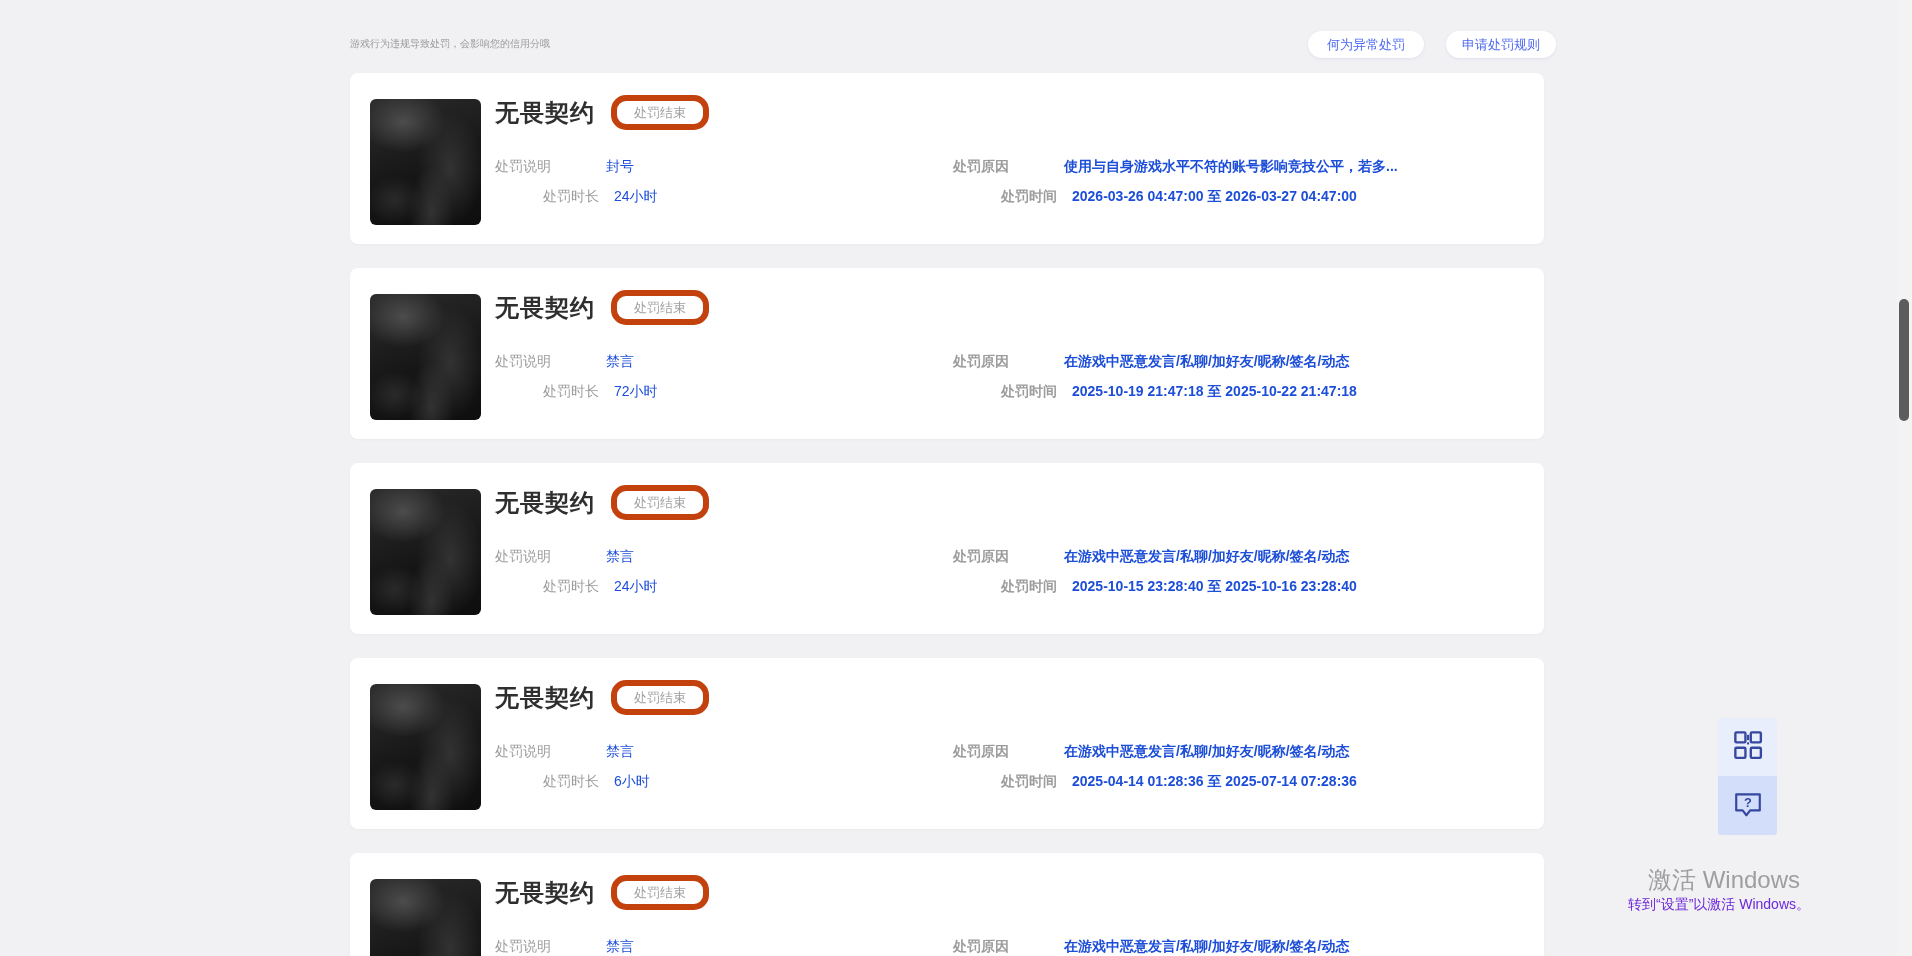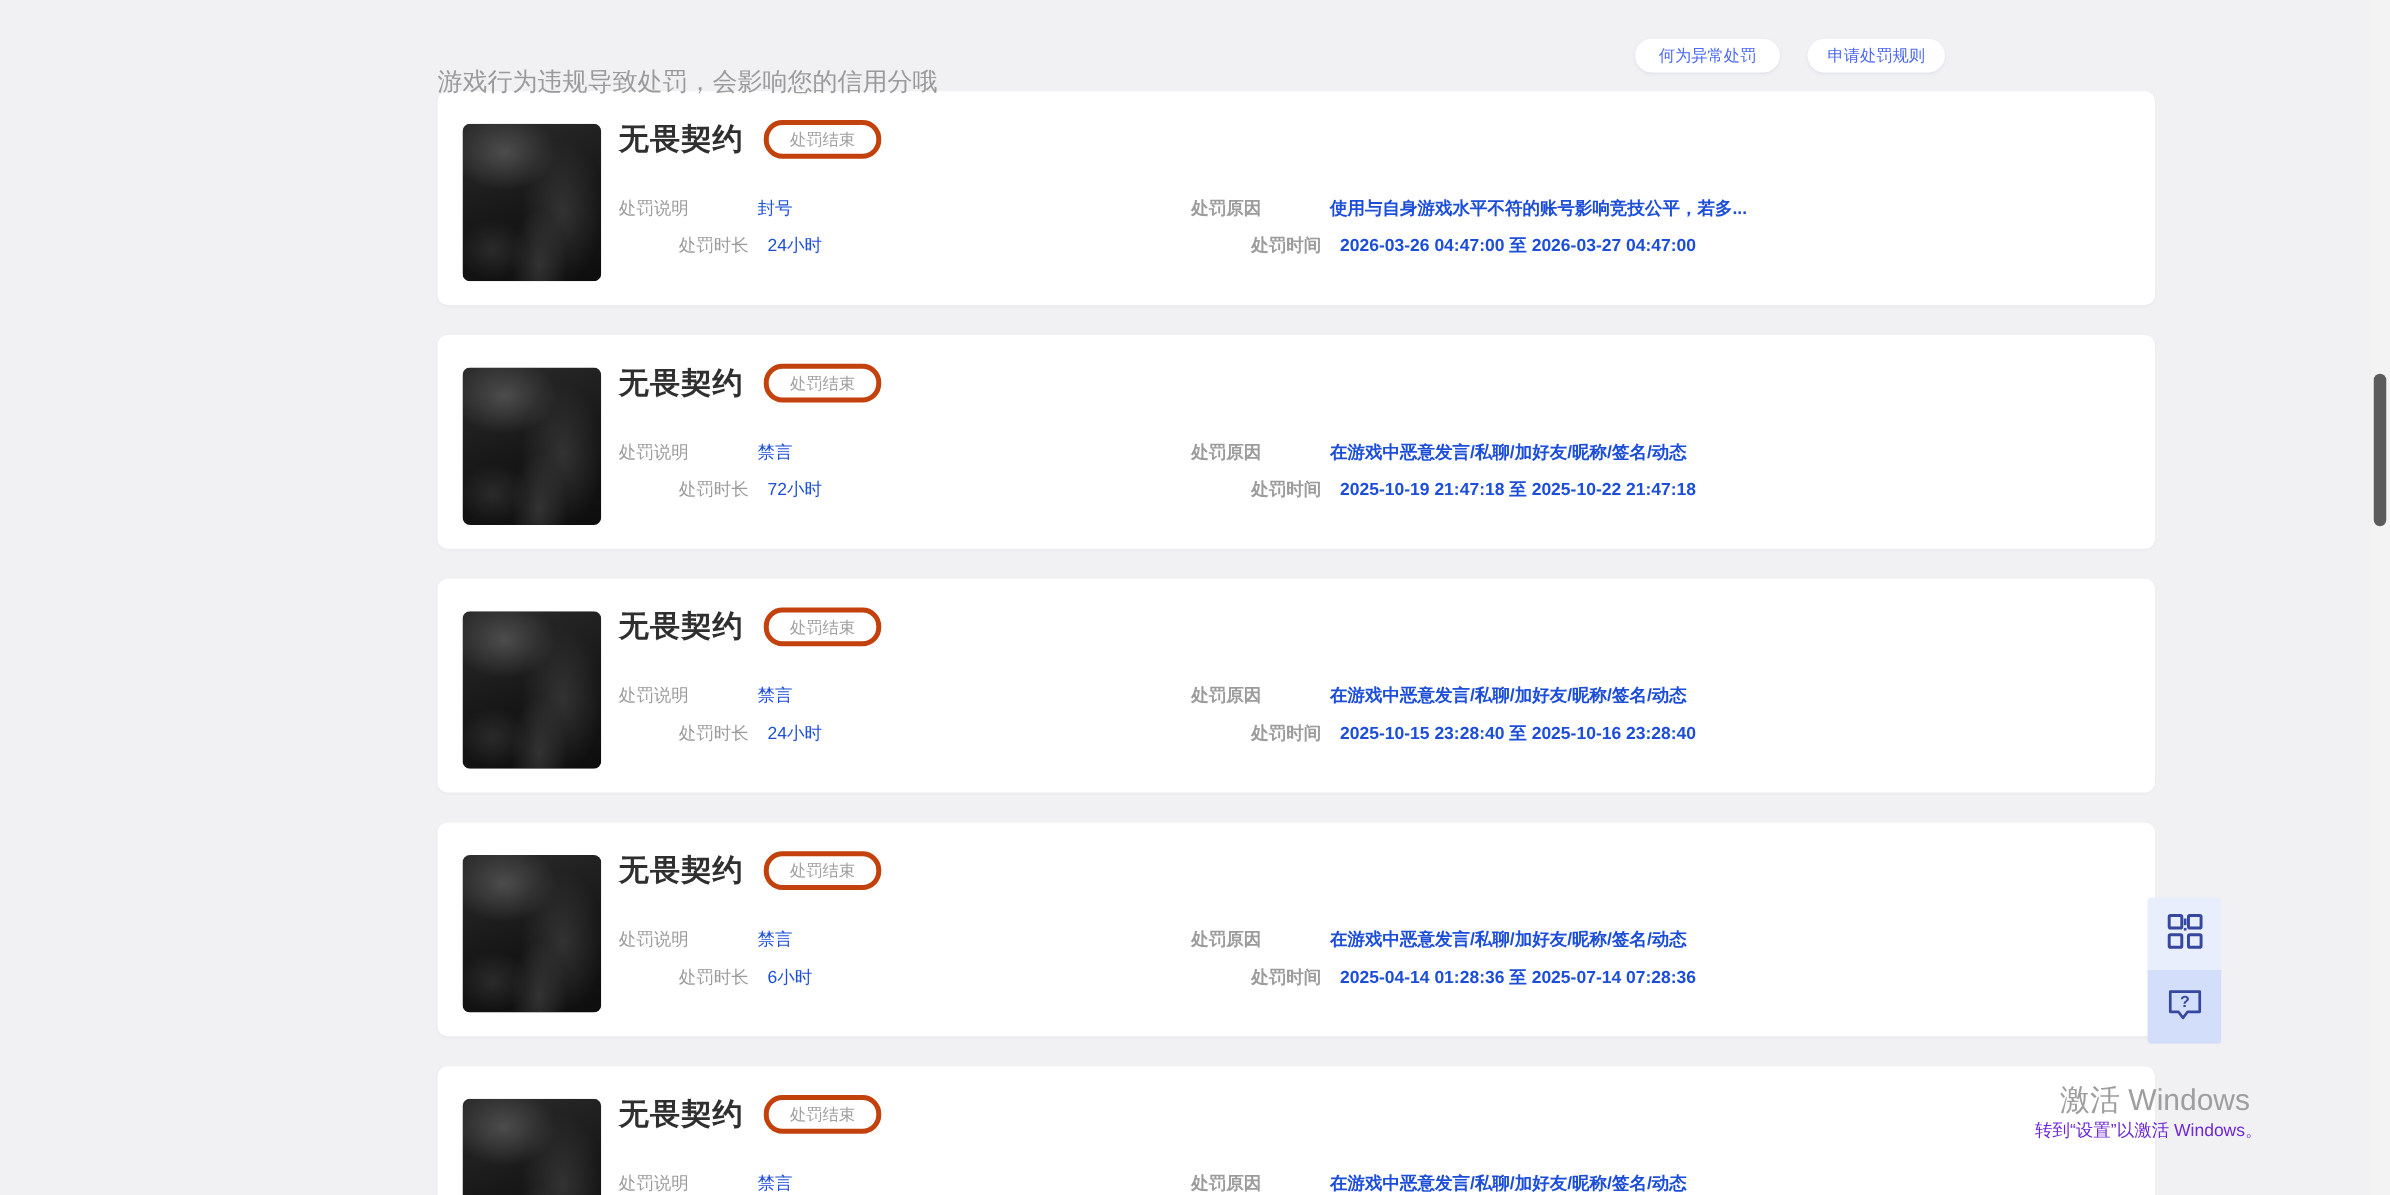--- a/index.html
+++ b/index.html
@@ -13,41 +13,41 @@
           box-shadow:inset 0 0 0 1px rgba(255,255,255,.6),inset -4px -6px 10px rgba(150,140,160,.35);}
   .uname{position:absolute;left:564px;top:15px;font-size:14px;font-weight:bold;color:#ffffff;}
   .uacct{position:absolute;left:600px;top:16px;font-size:13px;color:#b0aaf8;}
   .score{position:absolute;left:672px;top:7px;font-size:27px;font-weight:bold;color:#ffffff;letter-spacing:1px;}
   .scoreunit{position:absolute;left:746px;top:17px;font-size:13px;color:#ffffff;}
   .nav-item{position:absolute;top:15px;font-size:15px;font-weight:bold;color:#ffffff;cursor:pointer;white-space:nowrap;}
   .nav-1{left:922px;}  .nav-2{left:1066px;}  .nav-3{left:1212px;color:#39dcf6;}
   .tab-underline{position:absolute;left:1211px;top:43px;width:70px;height:3px;background:#39dcf6;}
 
   
-  .subtitle{position:absolute;left:350px;top:52px;font-size:20px;color:#9a9a9a;z-index:5;}
+  .subtitle{position:absolute;left:350px;top:37px;font-size:10px;color:#9a9a9a;z-index:5;}
   .pill-btn{position:absolute;top:31px;height:27px;border-radius:14px;background:#ffffff;border:none;
             color:#4d68f2;font-size:13px;font-family:"Liberation Sans",sans-serif;z-index:5;
             display:flex;align-items:center;justify-content:center;cursor:pointer;
             box-shadow:0 1px 3px rgba(60,70,180,.10);}
   .btn-a{left:1308px;width:116px;}  .btn-b{left:1446px;width:110px;}
 
   
   .card-list{position:absolute;left:350px;top:73px;width:1198px;display:flex;flex-direction:column;gap:24px;z-index:1;}
-  .card{position:relative;width:1374px;height:171px;background:#ffffff;border-radius:8px;
+  .card{position:relative;width:1194px;height:171px;background:#ffffff;border-radius:8px;
         box-shadow:0 1px 3px rgba(0,0,0,.03);}
   .thumb{position:absolute;left:20px;top:26px;width:111px;height:126px;border-radius:6px;
          background:
            radial-gradient(60px 44px at 30% 18%, rgba(90,90,90,.75), transparent 70%),
            radial-gradient(46px 80px at 72% 55%, rgba(70,70,70,.6), transparent 72%),
            radial-gradient(40px 34px at 22% 80%, rgba(60,60,60,.55), transparent 70%),
            radial-gradient(30px 60px at 55% 90%, rgba(82,82,82,.5), transparent 75%),
            linear-gradient(160deg,#2c2c2c 0%,#161616 55%,#0e0e0e 100%);}
   .card-head{position:absolute;left:145px;top:22px;display:flex;align-items:center;gap:16px;}
   .game{margin:0;font-size:24px;font-weight:bold;color:#2f2f2f;letter-spacing:1px;}
-  .badge{font-size:13px;color:#a0a0a0;border:4px solid #c2410c;border-radius:15px;padding:5px 17px;line-height:1;}
+  .badge{font-size:13px;color:#a0a0a0;border:6px solid #c2410c;border-radius:15px;padding:5px 17px;line-height:1;}
   .row{position:absolute;display:flex;align-items:center;font-size:14px;white-space:nowrap;}
   .row .lbl{color:#9c9c9c;margin-right:15px;}
   .row .val{color:#1d4ed8;}
   .r1{top:85px;gap:40px;}  .r2{top:115px;margin-left:48px;}
   .left-col{left:145px;}  .right-col{left:603px;font-weight:bold;}
 
   
   .side-btn{position:absolute;left:1718px;width:59px;display:flex;align-items:center;justify-content:center;
             cursor:pointer;z-index:15;}
   .qr-btn{top:718px;height:58px;background:#e8eefc;border-radius:3px 3px 0 0;}

